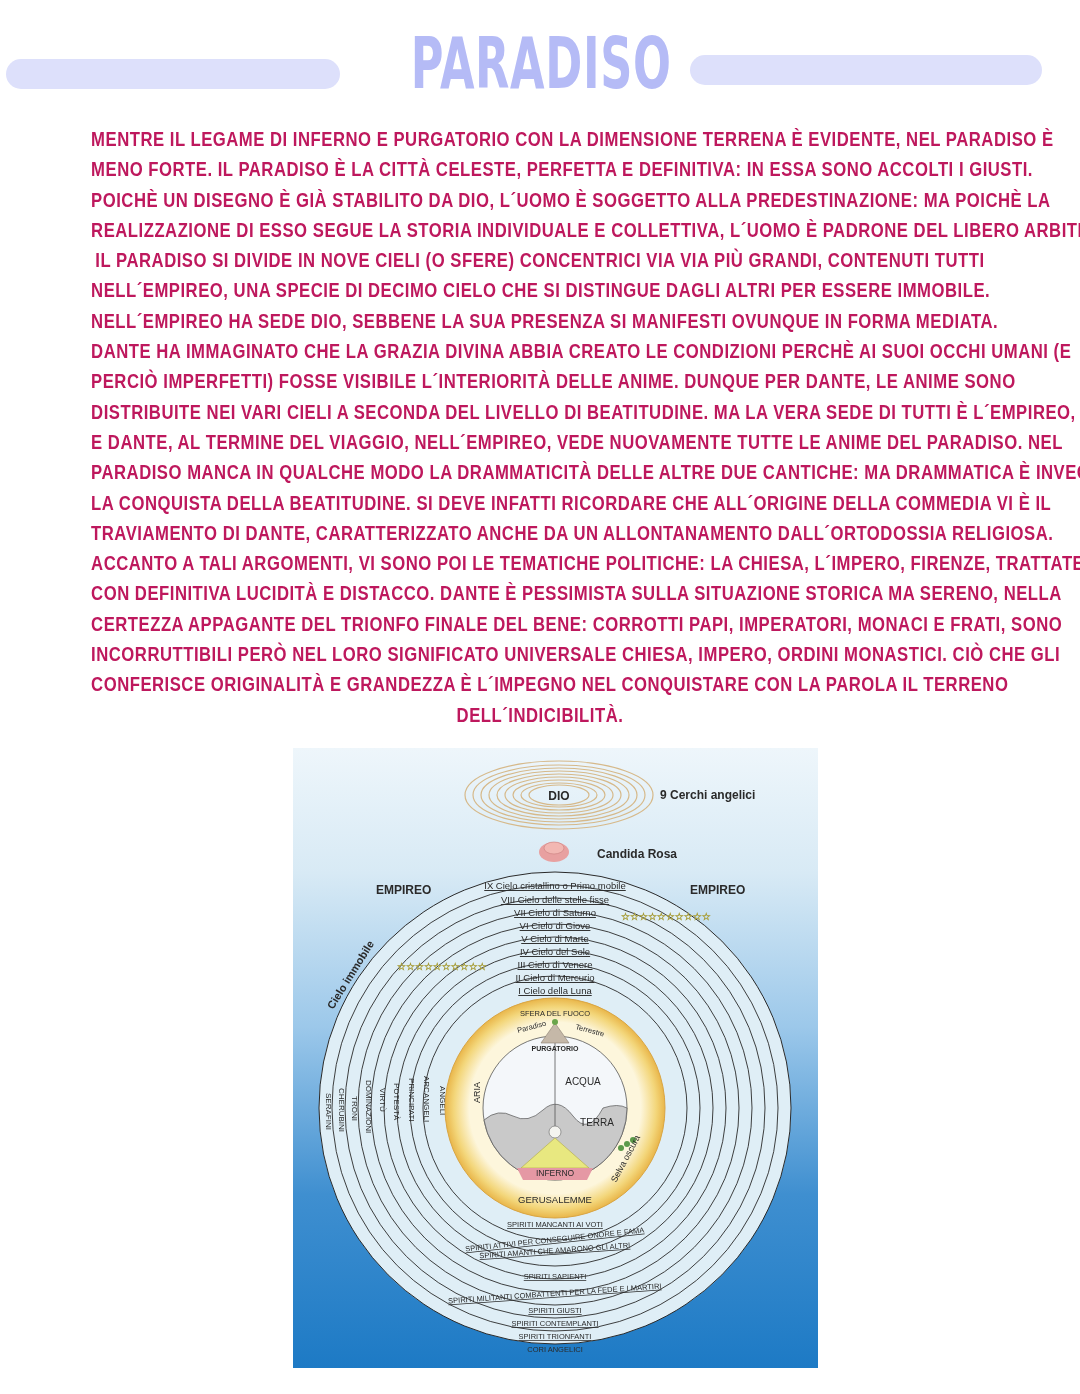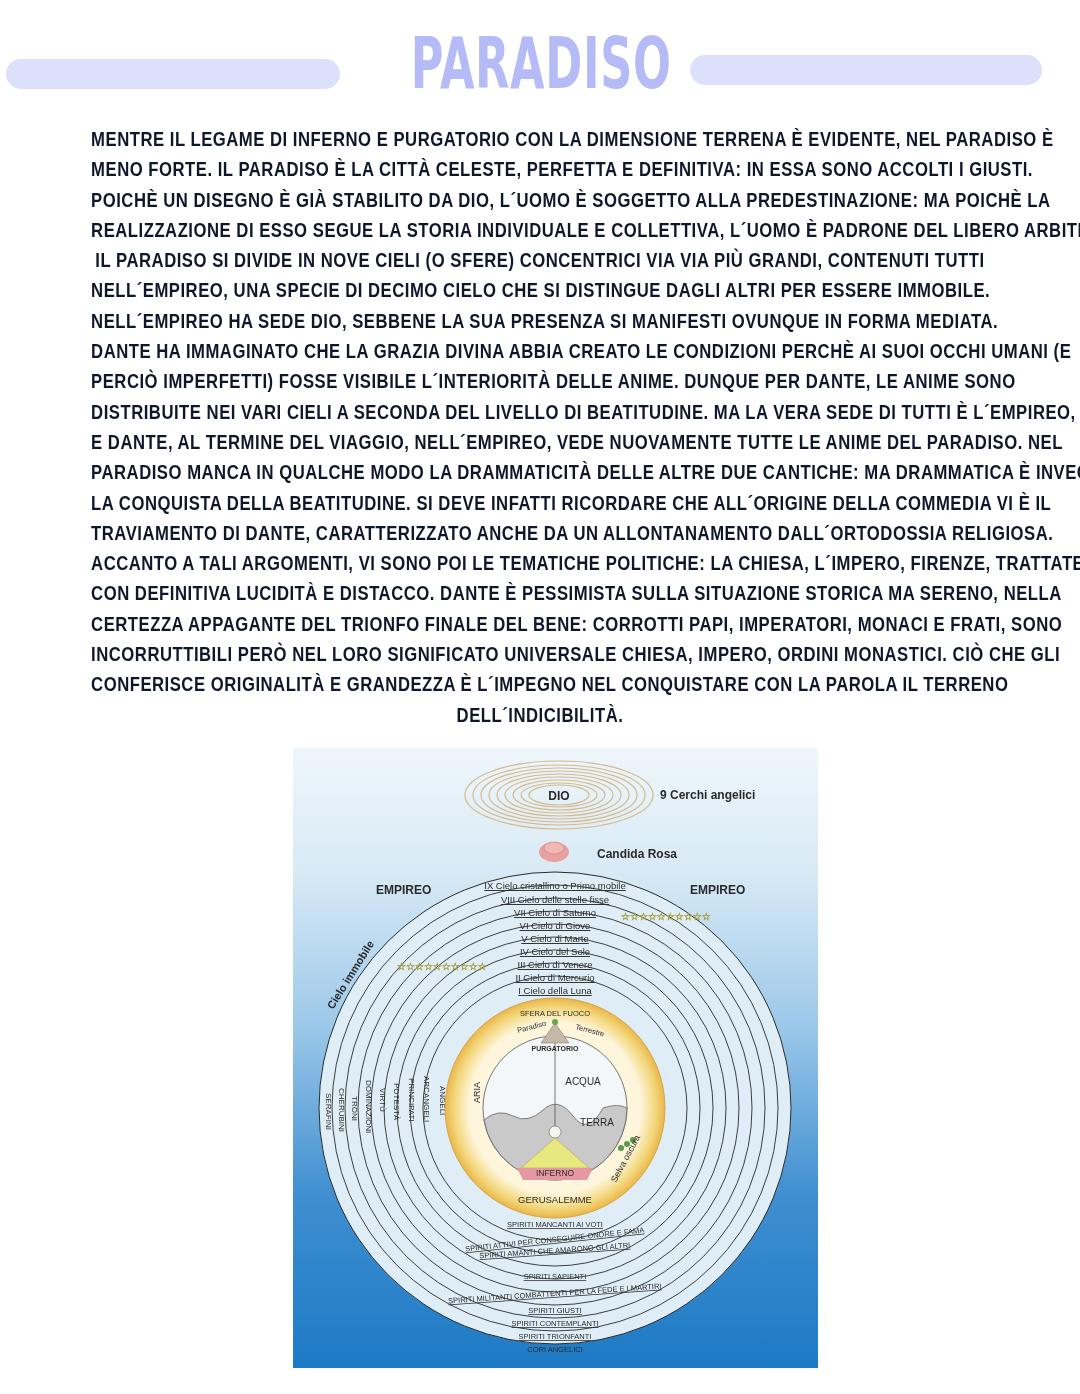--- a/index.html
+++ b/index.html
@@ -10,21 +10,21 @@
   .pill.right { left: 690px; top: 55px; width: 352px; }
   .title {
     position: absolute; left: 348px; top: 18px; width: 330px; height: 90px;
     text-align: center; color: #b5bbf6;
     font-family: "DejaVu Sans", sans-serif; font-weight: bold;
     font-size: 72px; line-height: 90px; letter-spacing: 1px;
     transform: scaleX(0.62); transform-origin: center;
   }
   .body-text {
     position: absolute; left: 18px; top: 124px; width: 1044px;
-    text-align: center; color: #0f172a;
+    text-align: center; color: #be185d;
     font-family: "Liberation Sans", sans-serif; font-weight: bold;
     font-size: 19.4px; line-height: 30.3px; letter-spacing: 0.6px;
     text-transform: uppercase;
   }
   .body-text .line { display: block; white-space: nowrap; transform: scaleX(0.86); transform-origin: center; }
   .diagram-frame {
     position: absolute; left: 293px; top: 748px; width: 525px; height: 620px;
     background: linear-gradient(to bottom, #eef6fb 0%, #d8eaf5 20%, #9cc8ea 45%, #3f8fd0 72%, #1d7ac5 100%);
     overflow: hidden;
   }

